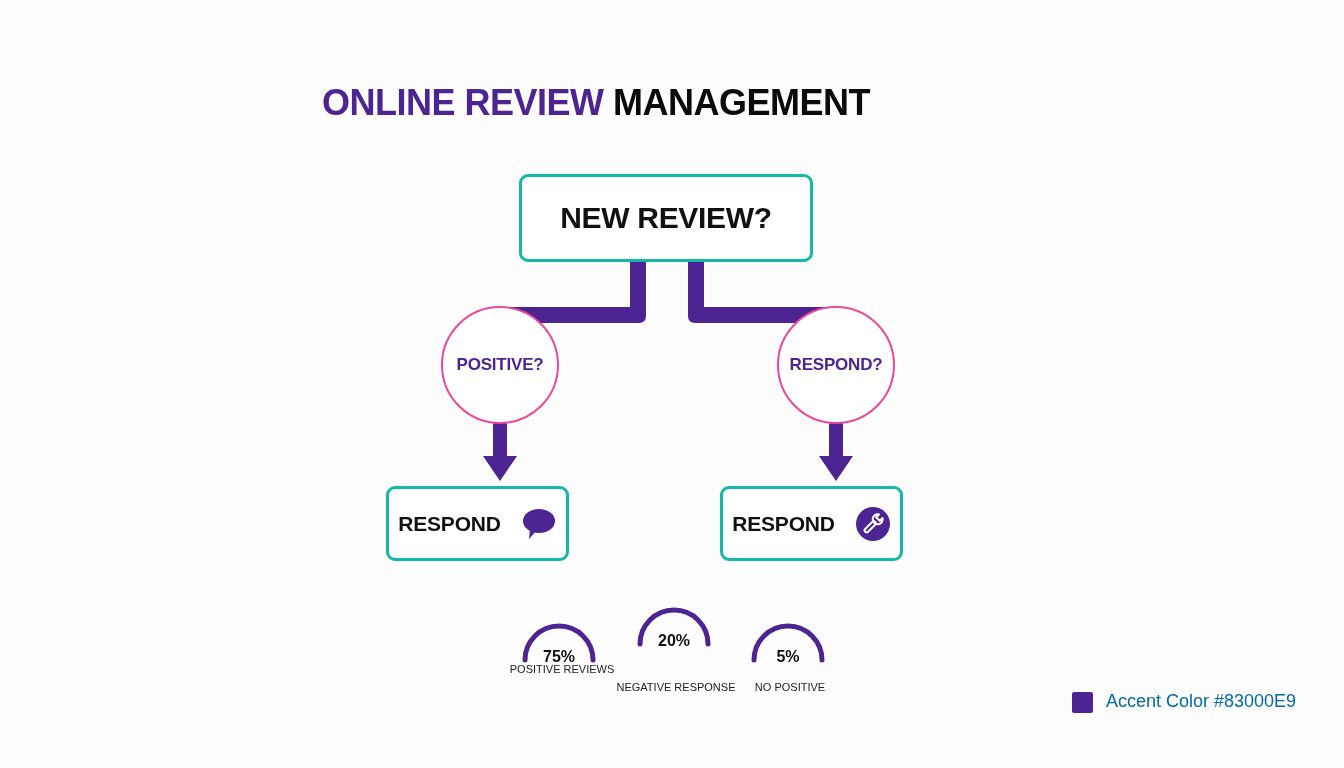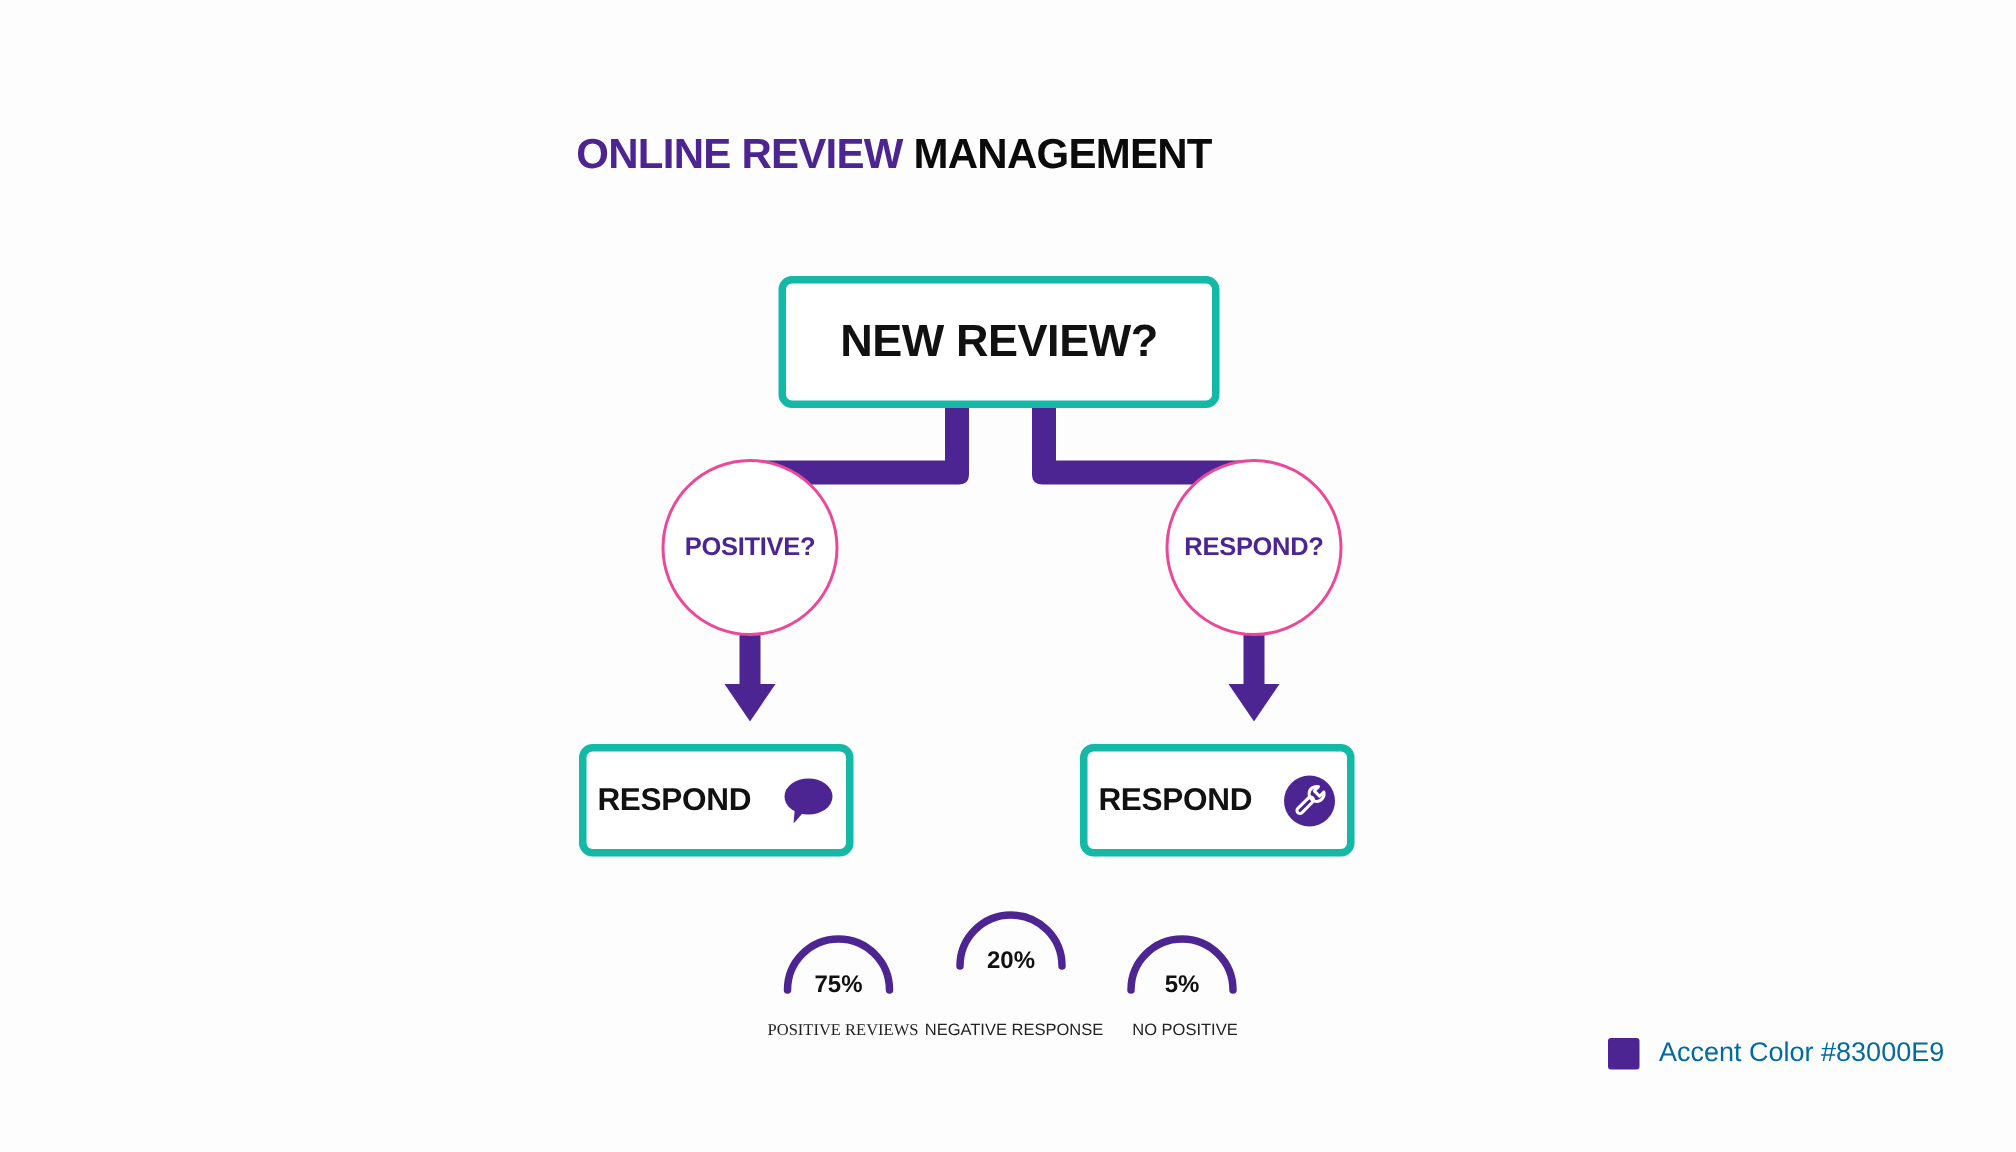--- a/index.html
+++ b/index.html
@@ -5,29 +5,29 @@
   html, body { margin: 0; padding: 0; }
   body {
     width: 1344px; height: 768px; overflow: hidden;
     background: #fdfdfd;
     font-family: "Liberation Sans", "DejaVu Sans", sans-serif;
     position: relative;
   }
   .abs { position: absolute; }
   .title {
     left: 0; width: 1192px; top: 80px; text-align: center;
-    font-size: 28px; font-weight: 700; letter-spacing: -0.5px;
+    font-size: 36px; font-weight: 700; letter-spacing: -0.5px;
     line-height: 46px;
   }
   .title .accent { color: #4d2592; }
   .title .dark { color: #0b0b0b; }
   .box {
-    border: 5px solid #14b8a6; border-radius: 9px; background: #ffffff;
+    border: 3px solid #14b8a6; border-radius: 9px; background: #ffffff;
     box-sizing: border-box;
-    display: flex; align-items: center; justify-content: center; margin-top: 10px;
+    display: flex; align-items: center; justify-content: center;
   }
   .top-box { left: 519px; top: 174px; width: 294px; height: 88px; }
   .top-box span { font-size: 30px; font-weight: 700; color: #111; letter-spacing: -0.3px; }
   .circle {
     border: 2px solid #ec4899; border-radius: 50%; background: #ffffff;
     box-sizing: border-box;
     display: flex; align-items: center; justify-content: center;
   }
   .circle span { font-size: 17px; font-weight: 700; color: #4d2592; letter-spacing: -0.2px; }
   .c-left { left: 441px; top: 306px; width: 118px; height: 118px; }
@@ -99,21 +99,21 @@
     </svg>
   </span>
 </div>
 
 <div class="abs gauge" style="left:514px;top:620px;">
   <svg width="90" height="50" viewBox="0 0 90 50">
     <path d="M11 40 A34 34 0 0 1 79 40" fill="none" stroke="#4d2592" stroke-width="5" stroke-linecap="round"></path>
   </svg>
   <div class="pct">75%</div>
 </div>
-<div class="abs gauge-label" style="left:497px;top:681px;font-family:Liberation Serif, serif;">POSITIVE REVIEWS</div>
+<div class="abs gauge-label" style="left:497px;top:663px;">POSITIVE REVIEWS</div>
 
 <div class="abs gauge" style="left:629px;top:604px;">
   <svg width="90" height="50" viewBox="0 0 90 50">
     <path d="M11 40 A34 34 0 0 1 79 40" fill="none" stroke="#4d2592" stroke-width="5" stroke-linecap="round"></path>
   </svg>
   <div class="pct">20%</div>
 </div>
 <div class="abs gauge-label" style="left:611px;top:681px;">NEGATIVE RESPONSE</div>
 
 <div class="abs gauge" style="left:743px;top:620px;">

